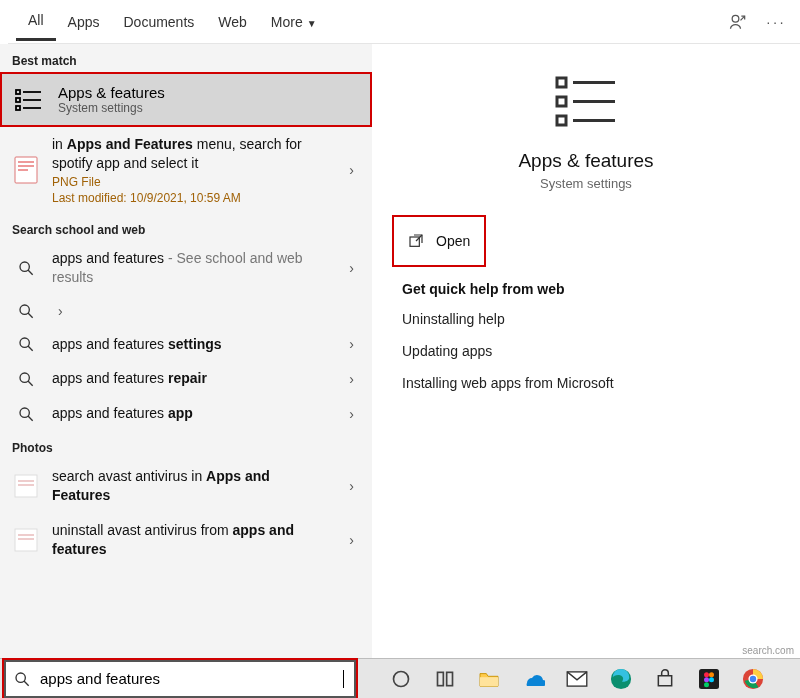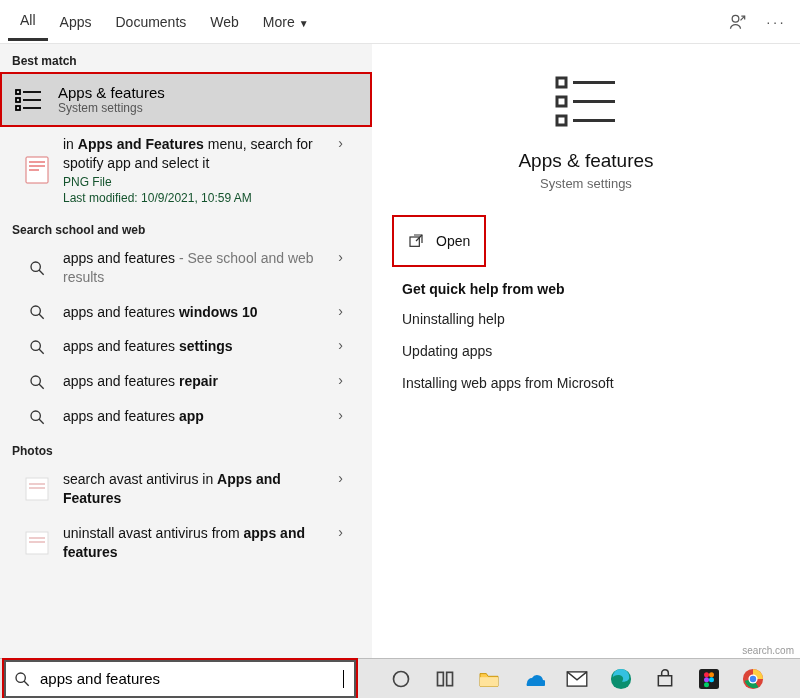--- a/index.html
+++ b/index.html
@@ -18,20 +18,21 @@
   .content { display: flex; flex: 1; min-height: 0; }
   .left { width: 372px; background: #f4f4f4; display: flex; flex-direction: column; overflow: hidden; }
   .right { flex: 1; background: #fff; display: flex; flex-direction: column; }
 
   
   .tabs {
     display: flex; align-items: center; height: 44px;
     background: #fff; border-bottom: 1px solid #e5e5e5;
     padding: 0 8px;
     position: relative;
+    margin-left: 8px;
   }
   .tab {
     padding: 10px 12px; font-size: 14px; color: #333;
     cursor: pointer;
   }
   .tab.active { border-bottom: 3px solid #333; font-weight: 400; }
   .tab .chev { margin-left: 4px; font-size: 10px; }
   .tabs-right { position: absolute; right: 14px; display: flex; gap: 18px; align-items: center; color: #555; }
 
   
@@ -43,29 +44,29 @@
     padding: 10px 12px;
     background: #d6d6d6;
   }
   .bestmatch-item .icon-box { width: 30px; height: 30px; display:flex; align-items:center; justify-content:center; }
   .bestmatch-item .txt .title { font-size: 15px; color: #000; }
   .bestmatch-item .txt .sub { font-size: 12px; color: #555; }
   .redbox { border: 2px solid #d00000; }
 
   
   .row {
-    display: flex; gap: 12px;
-    padding: 8px 23px;
+    display: flex; align-items: center; gap: 12px;
+    padding: 8px 12px;
     cursor: pointer;
   }
   .row .icon-box { width: 28px; display:flex; align-items:center; justify-content:center; color:#333; flex-shrink:0; }
   .row .body { flex: 1; min-width: 0; }
   .row .title { font-size: 14px; color: #111; line-height: 1.35; }
   .row .title b { font-weight: 600; }
-  .row .meta { font-size: 12px; color: #14532d; margin-top: 2px; }
+  .row .meta { font-size: 12px; color: #a16207; margin-top: 2px; }
   .row .chev { color: #555; font-size: 14px; padding: 0 6px; }
 
   
   .preview-head { display:flex; flex-direction:column; align-items:center; padding: 28px 20px 12px; }
   .preview-icon { margin-bottom: 18px; }
   .preview-title { font-size: 19px; color:#111; margin-bottom: 4px; }
   .preview-sub { font-size: 13px; color:#666; }
 
   .open-row {
     display:flex; align-items:center; gap:12px;
@@ -183,23 +184,20 @@
           </div>
         <div class="chev">›</div>
       </div>
       <div class="row">
         <div class="icon-box">
             <svg width="16" height="16" viewBox="0 0 24 24" fill="none" stroke="#333" stroke-width="2">
               <circle cx="10" cy="10" r="7"></circle>
               <line x1="15" y1="15" x2="22" y2="22"></line>
             </svg>
           </div>
-        <div class="body">
-            <div class="title"><span>apps and features </span><b>windows 10</b></div>
-          </div>
         <div class="chev">›</div>
       </div>
       <div class="row">
         <div class="icon-box">
             <svg width="16" height="16" viewBox="0 0 24 24" fill="none" stroke="#333" stroke-width="2">
               <circle cx="10" cy="10" r="7"></circle>
               <line x1="15" y1="15" x2="22" y2="22"></line>
             </svg>
           </div>
         <div class="body">

